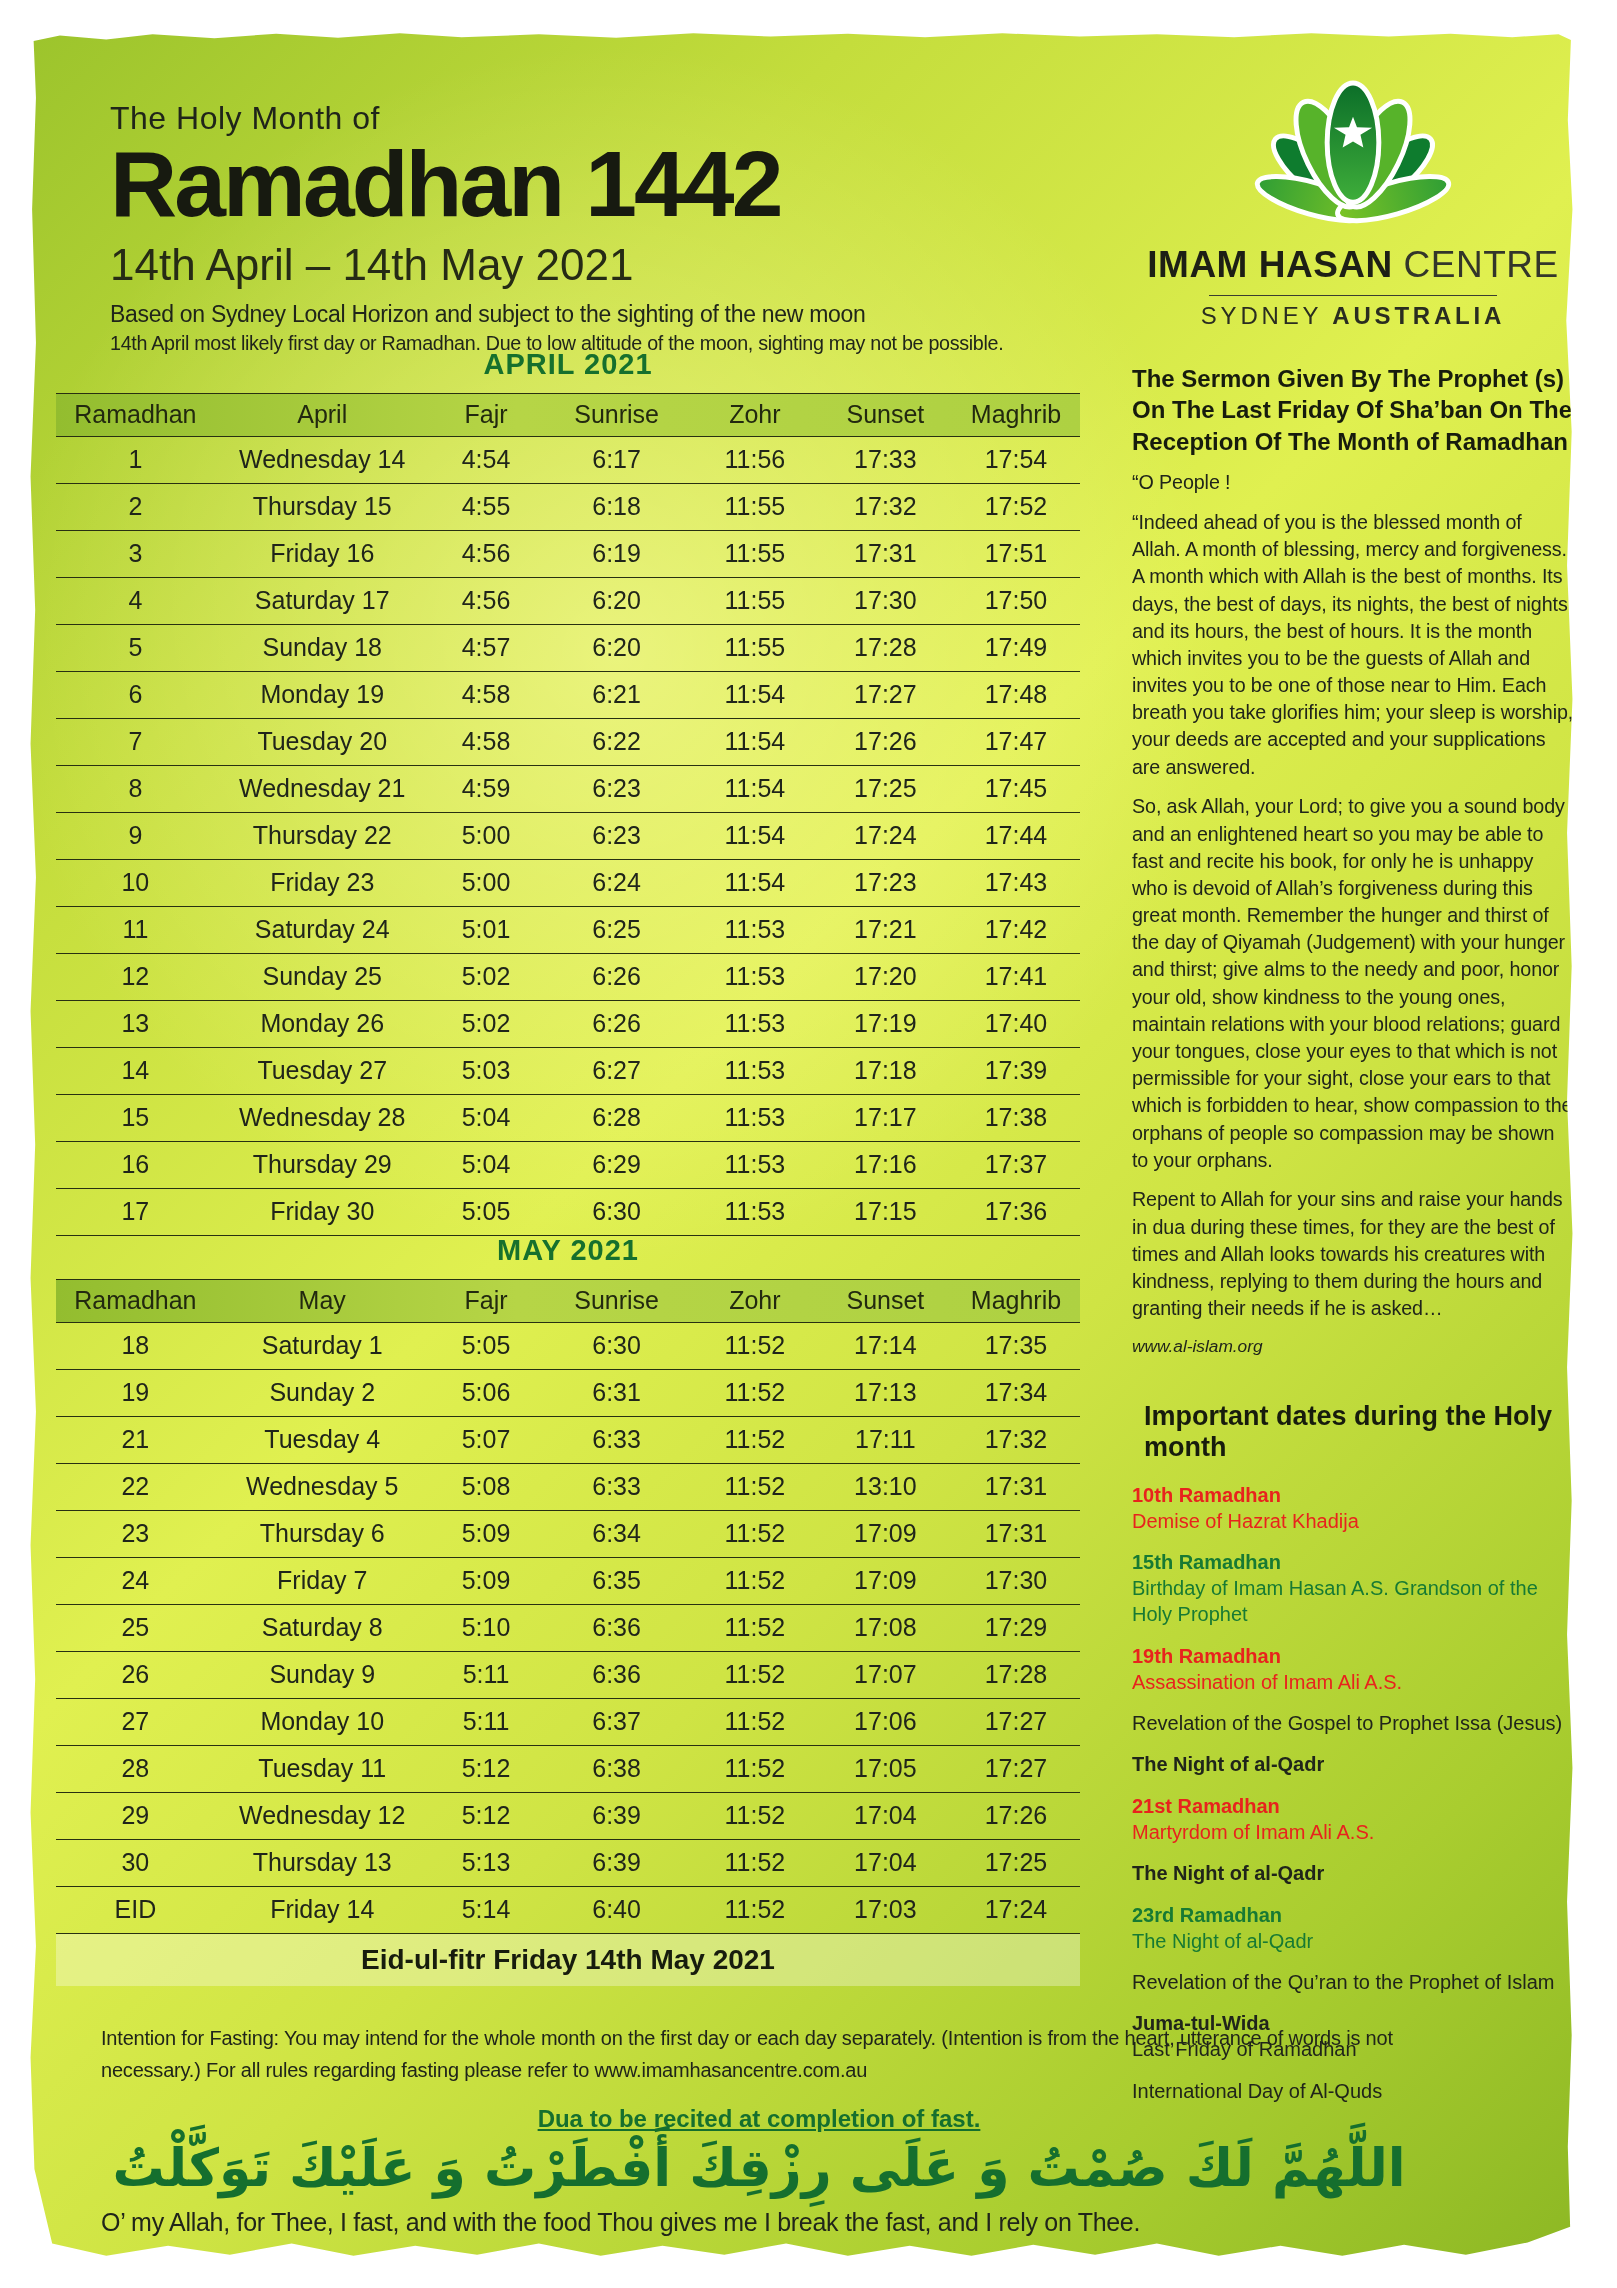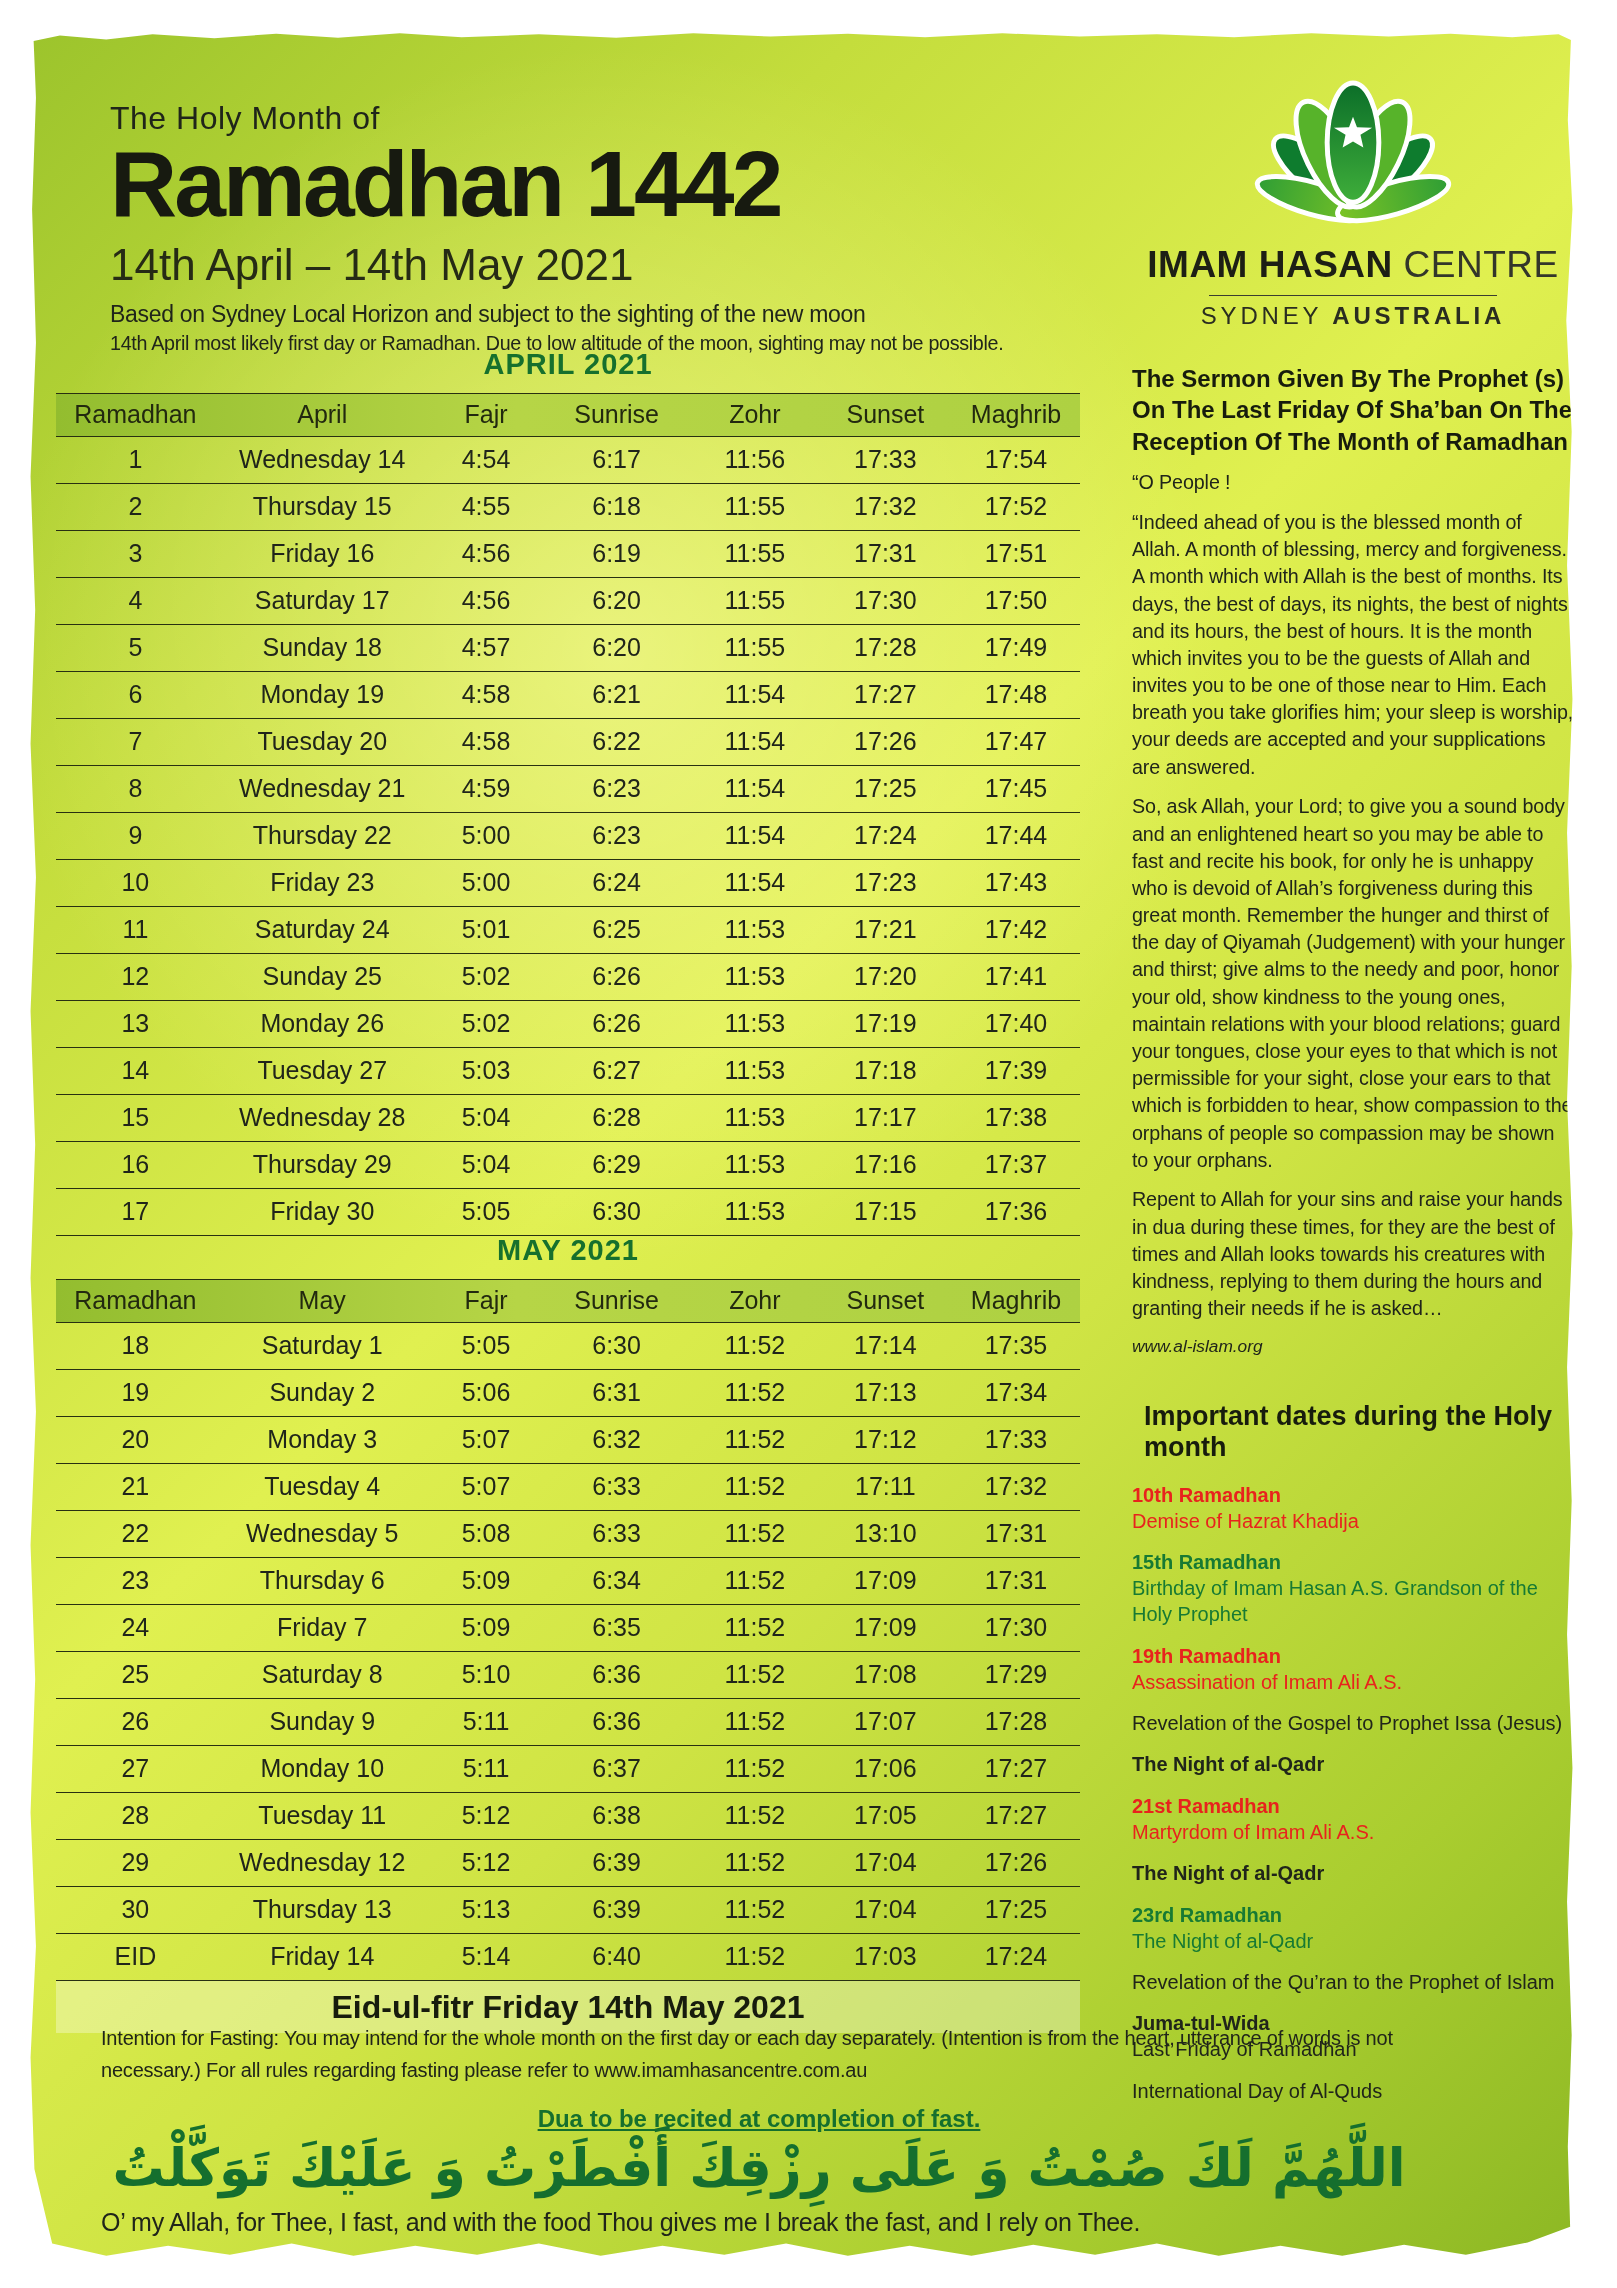--- a/index.html
+++ b/index.html
@@ -41,21 +41,21 @@
   table.times thead tr{
     background:linear-gradient(90deg,#93bd2f,#b6d546 45%,#aed142 100%);
     border-top:1.9px solid #283011;border-bottom:1.9px solid #283011;
   }
   table.times th{height:40px;font-size:25px;font-weight:400;color:#22290f;text-align:center;}
   table.times td{height:44px;font-size:25px;text-align:center;border-bottom:1.9px solid #283011;color:#20251a;}
   col.c1{width:15.5%}col.c2{width:21%}col.c3{width:11%}col.c4{width:14.5%}col.c5{width:12.5%}col.c6{width:13%}col.c7{width:12.5%}
 
   .eid-banner{
     margin-top:0;height:52px;line-height:52px;background:rgba(255,255,255,0.32);
-    text-align:center;font-size:32px;font-weight:bold;color:#171c0d;
+    text-align:center;font-size:28px;font-weight:bold;color:#171c0d;
   }
 
   .footer{position:absolute;left:72px;top:1991px;width:1316px;}
   .intention{font-size:20px;line-height:1.6;letter-spacing:-0.2px;margin:0;}
   .dua-heading{font-size:24px;font-weight:bold;color:#156f2e;text-align:center;margin-top:19px;text-decoration:underline;}
   .dua-arabic{
     font-family:"DejaVu Sans",sans-serif;direction:rtl;
     font-size:52px;font-weight:bold;color:#156f2e;text-align:center;margin-top:5.8px;line-height:1.15;
   }
   .dua-translation{font-size:25px;letter-spacing:-0.3px;margin-top:9.6px;}
@@ -312,29 +312,20 @@
             <td>17:35</td>
           </tr>
           <tr>
             <td>19</td>
             <td>Sunday 2</td>
             <td>5:06</td>
             <td>6:31</td>
             <td>11:52</td>
             <td>17:13</td>
             <td>17:34</td>
-          </tr>
-          <tr>
-            <td>20</td>
-            <td>Monday 3</td>
-            <td>5:07</td>
-            <td>6:32</td>
-            <td>11:52</td>
-            <td>17:12</td>
-            <td>17:33</td>
           </tr>
           <tr>
             <td>21</td>
             <td>Tuesday 4</td>
             <td>5:07</td>
             <td>6:33</td>
             <td>11:52</td>
             <td>17:11</td>
             <td>17:32</td>
           </tr>

